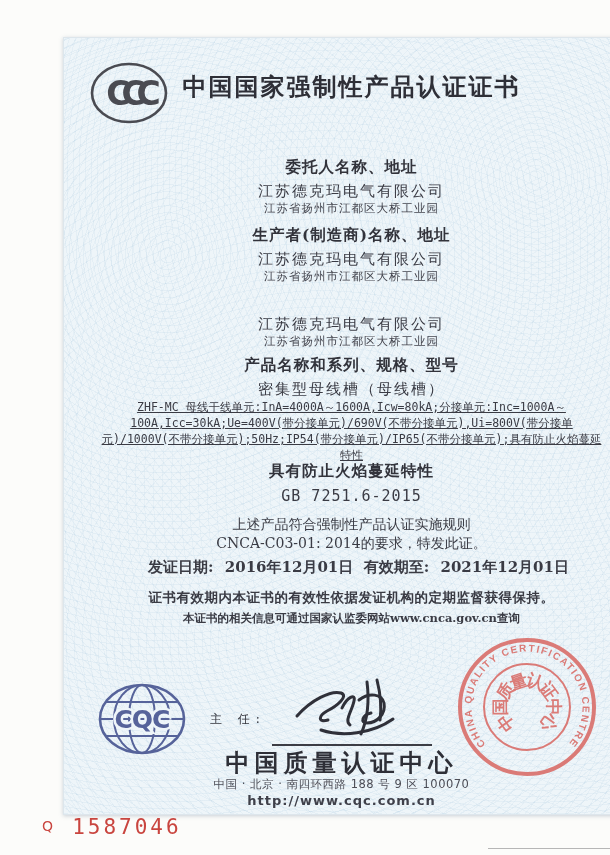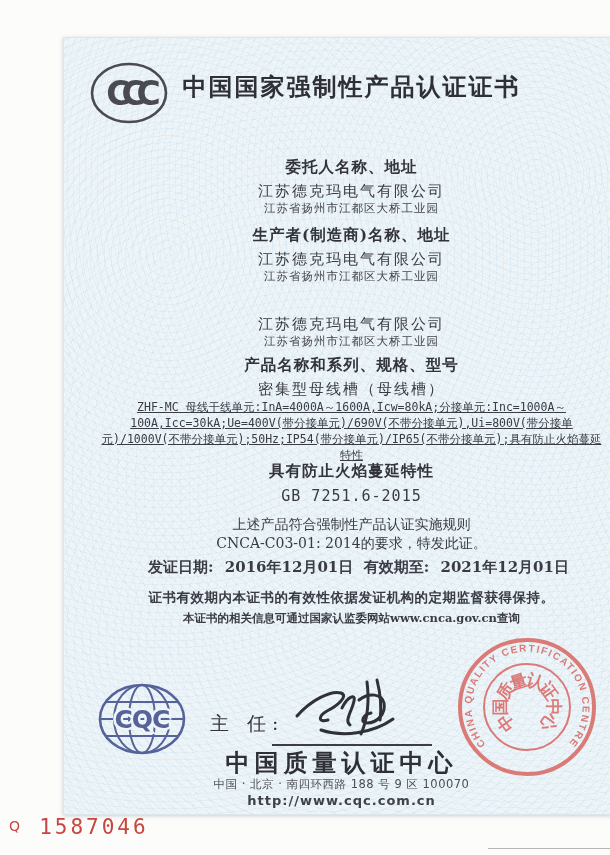--- a/index.html
+++ b/index.html
@@ -20,35 +20,35 @@
   .coaddr{font-size:11.5px;letter-spacing:1px;color:#44454e;}
   .product{font-size:15px;letter-spacing:2px;}
   .spec{top:361px;left:34px;right:34px;font-size:11.5px;line-height:16px;
     font-family:"DejaVu Sans Mono", monospace;color:#3a3b44;text-decoration:underline;}
   .gb{top:449px;font-size:15px;letter-spacing:1px;font-family:"DejaVu Sans Mono", monospace;}
   .comp{top:477px;font-size:14px;line-height:19px;}
   .dates{top:520px;left:84px;right:70px;display:flex;justify-content:space-between;
     font-size:15px;font-weight:600;}
   .validity{top:551px;font-size:13.5px;font-weight:bold;letter-spacing:.5px;}
   .query{top:573px;font-size:11.5px;font-weight:600;}
-  .director{position:absolute;left:146px;top:673px;font-size:19px;letter-spacing:6px;color:#33343c;}
+  .director{position:absolute;left:146px;top:673px;font-size:12px;letter-spacing:6px;color:#33343c;}
   .sigline{position:absolute;left:208px;top:706px;width:160px;height:2px;background:#3c3d45;}
   .orgname{top:709px;right:20px;font-size:24px;font-weight:bold;letter-spacing:5px;color:#2e2f37;}
   .orgaddr{top:739px;right:20px;font-size:11.5px;font-weight:normal;letter-spacing:.5px;color:#4c4d56;
     font-family:"DejaVu Sans", sans-serif;}
   .orgurl{top:755px;right:20px;font-size:13px;font-weight:bold;letter-spacing:1px;color:#3f404a;
     font-family:"DejaVu Sans", sans-serif;}
   .ccc-logo{position:absolute;left:24px;top:22px;}
   .cqc-logo{position:absolute;left:32px;top:642px;}
   .signature{position:absolute;left:223px;top:634px;}
   .stamp{position:absolute;left:388px;top:594px;opacity:.88;}
   .stamp-en{font-family:"Liberation Sans", sans-serif;font-size:10px;font-weight:bold;
     letter-spacing:1.6px;fill:#d96b66;}
   .stamp-zh-char{font-size:17px;font-weight:bold;fill:#d96b66;}
-  .serial{position:absolute;left:9px;top:815px;color:#c9453f;}
+  .serial{position:absolute;left:42px;top:815px;color:#c9453f;}
   .serial .pfx{font-size:14px;font-family:"DejaVu Sans", sans-serif;vertical-align:3px;margin-right:14px;}
   .serial .num{font-size:21px;font-family:"DejaVu Sans Mono", monospace;letter-spacing:3px;}
   .scan-line{position:absolute;left:488px;top:848px;width:122px;height:1px;background:#999;opacity:.7;}
 </style>
 </head>
 <body>
 
 <div class="paper">
 
   <svg class="ccc-logo" width="82" height="66" viewBox="0 0 82 66">

